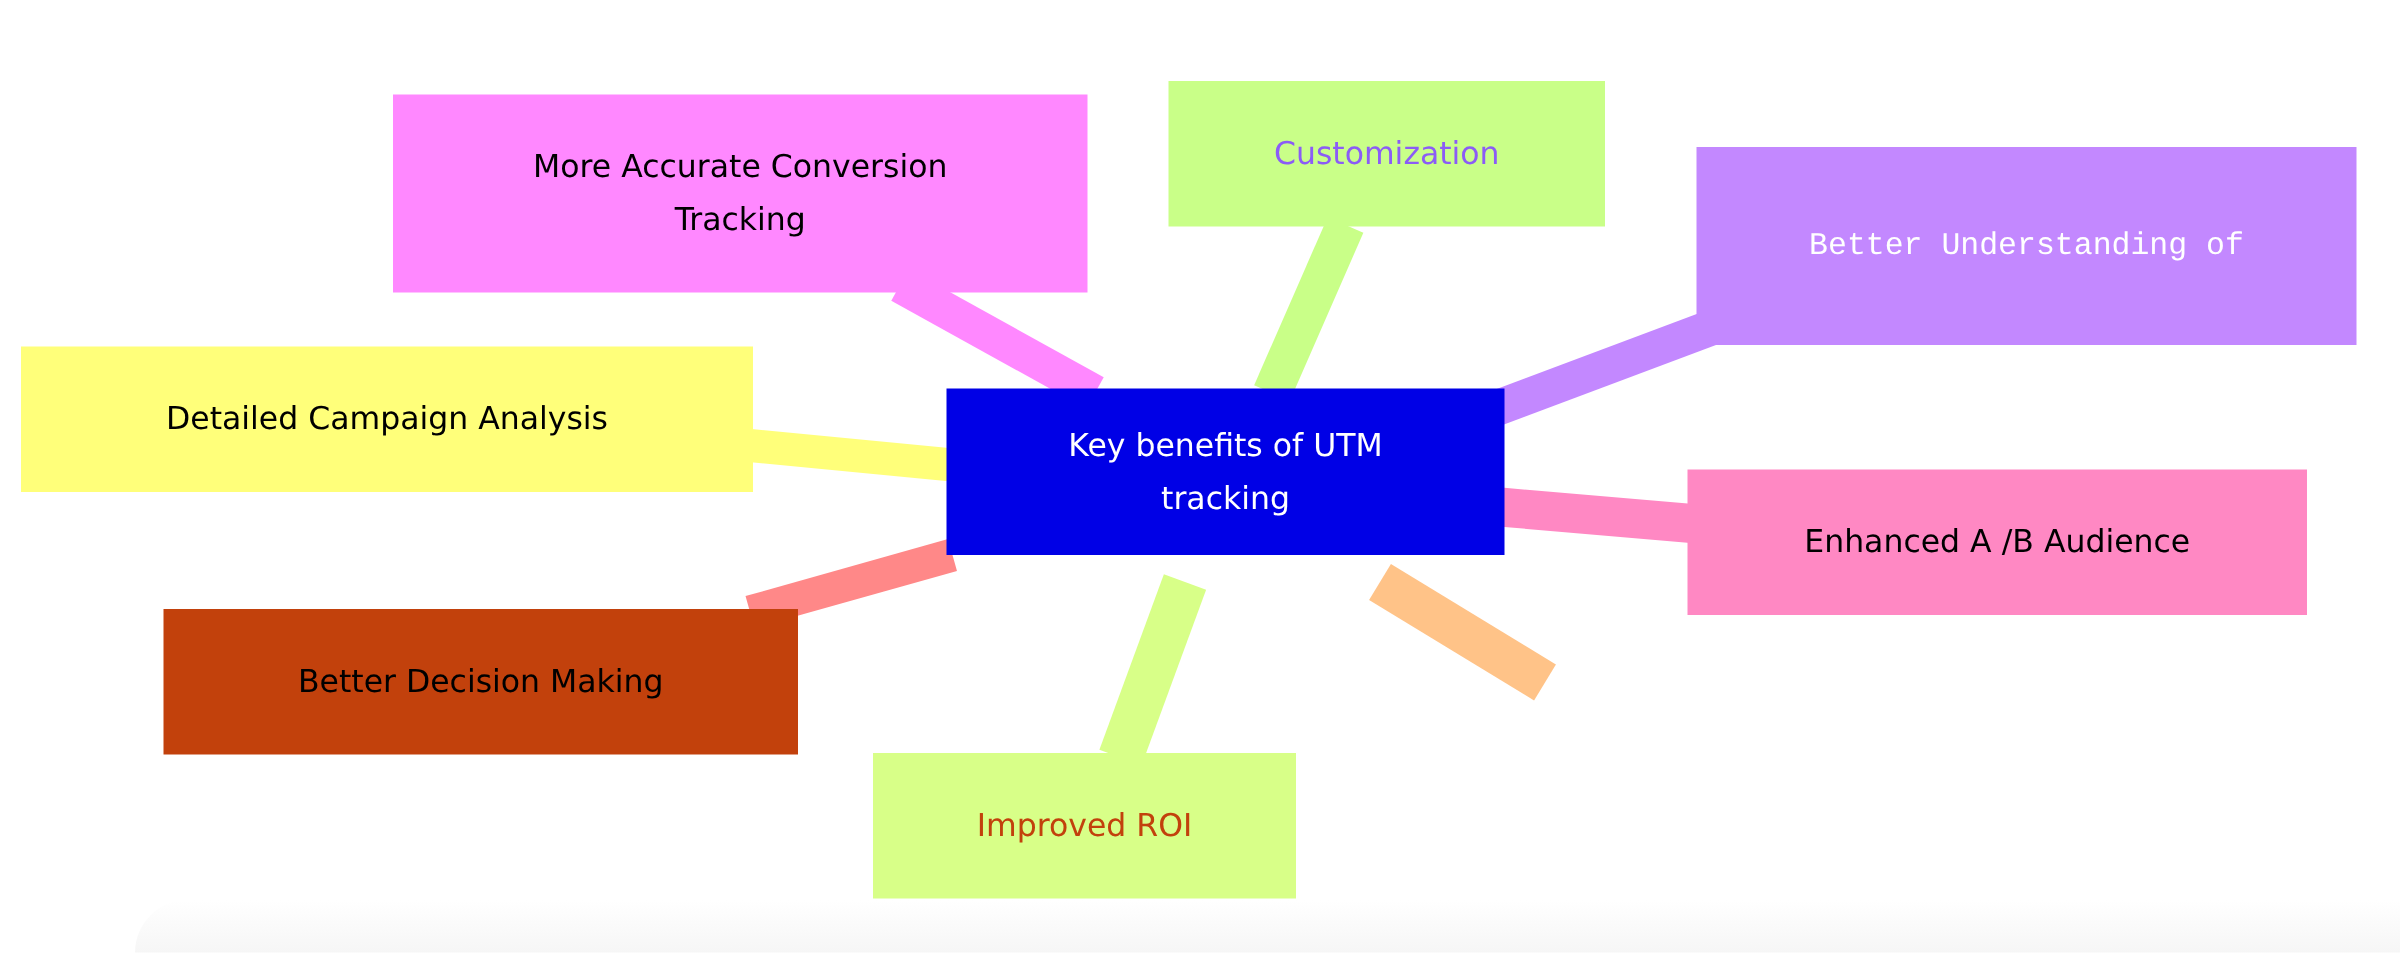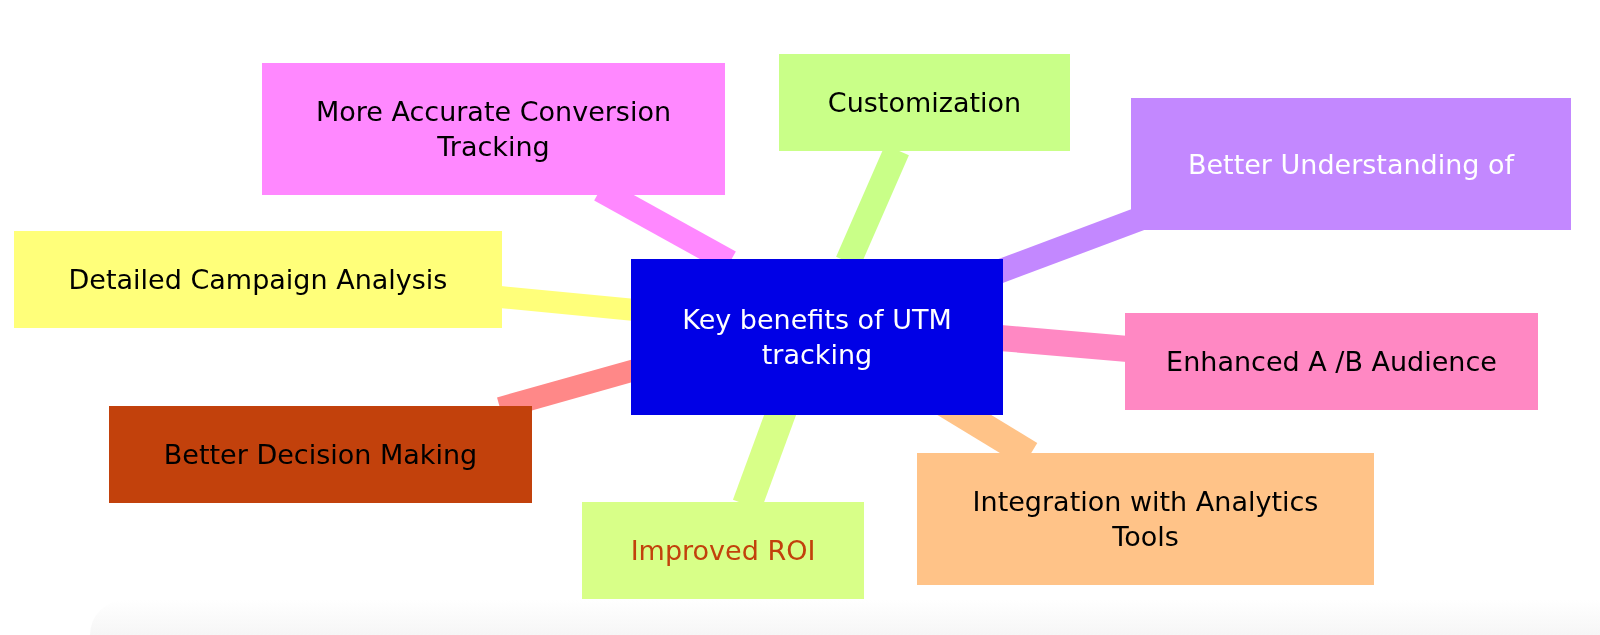--- a/index.html
+++ b/index.html
@@ -8,21 +8,21 @@
       background: #ffffff;
       position: relative;
       font-family: "DejaVu Sans", sans-serif;
     }
     #canvas { position: absolute; left: 0; top: 0; width: 1600px; height: 635px; }
     #edges { position: absolute; left: 0; top: 0; }
     .node {
       position: absolute;
       display: flex; align-items: center; justify-content: center;
       text-align: center;
-      font-size: 27px;
+      font-size: 21px;
       line-height: 35px;
       color: #000000;
       box-sizing: border-box;
       padding: 0 30px;
       cursor: pointer;
     }
     .node span { display: block; }
     .bottom-shadow {
       position: absolute; left: 90px; right: 0; top: 600px; height: 35px;
       background: linear-gradient(to bottom, rgba(255,255,255,0), rgba(245,245,245,0.9));
@@ -37,41 +37,41 @@
       <line x1="730" y1="262" x2="600" y2="190" stroke="#ff88ff" stroke-width="24"></line>
       <line x1="848" y1="262" x2="897" y2="150" stroke="#c9ff88" stroke-width="26"></line>
       <line x1="990" y1="275" x2="1150" y2="215" stroke="#c388ff" stroke-width="24"></line>
       <line x1="635" y1="310" x2="500" y2="297" stroke="#ffff7a" stroke-width="22"></line>
       <line x1="1000" y1="338" x2="1128" y2="349" stroke="#ff88c3" stroke-width="26"></line>
       <line x1="635" y1="370" x2="500" y2="408" stroke="#ff8888" stroke-width="22"></line>
       <line x1="920" y1="388" x2="1030" y2="455" stroke="#ffc388" stroke-width="28"></line>
       <line x1="790" y1="388" x2="747" y2="505" stroke="#d8ff88" stroke-width="30"></line>
     </svg>
 
-  <div class="node" id="node-root" style="left: 631px; top: 259px; width: 372px; height: 156px; background: rgb(0, 0, 230); color: rgb(255, 255, 255);">
+  <div class="node" id="node-root" style="left: 631px; top: 259px; width: 372px; height: 111px; background: rgb(0, 0, 230); color: rgb(255, 255, 255);">
     <div>
       <span>Key benefits of UTM</span>
       <span>tracking</span>
     </div>
   </div>
 
   <div class="node" id="node-conversion" style="left: 262px; top: 63px; width: 463px; height: 132px; background: rgb(255, 136, 255); color: rgb(0, 0, 0);">
     <div>
       <span>More Accurate Conversion</span>
       <span>Tracking</span>
     </div>
   </div>
 
-  <div class="node" id="node-customization" style="left: 779px; top: 54px; width: 291px; height: 97px; background: rgb(201, 255, 136); color: #000000;">
+  <div class="node" id="node-customization" style="left: 779px; top: 54px; width: 291px; height: 97px; background: rgb(201, 255, 136); color: #8b5cf6;">
     <div>
       <span>Customization</span>
     </div>
   </div>
 
-  <div class="node" id="node-audience" style="left: 1131px; top: 98px; width: 440px; height: 132px; background: rgb(195, 136, 255); color: rgb(255, 255, 255);">
+  <div class="node" id="node-audience" style="left: 1131px; top: 98px; width: 440px; height: 132px; background: rgb(195, 136, 255); color: rgb(255, 255, 255); font-family: Liberation Mono, monospace;">
     <div>
       <span>Better Understanding of</span>
     </div>
   </div>
 
   <div class="node" id="node-campaign" style="left: 14px; top: 231px; width: 488px; height: 97px; background: rgb(255, 255, 122); color: rgb(0, 0, 0);">
     <div>
       <span>Detailed Campaign Analysis</span>
     </div>
   </div>
@@ -81,26 +81,20 @@
       <span>Enhanced A /B Audience</span>
     </div>
   </div>
 
   <div class="node" id="node-decision" style="left: 109px; top: 406px; width: 423px; height: 97px; background: #c2410c; color: rgb(0, 0, 0);">
     <div>
       <span>Better Decision Making</span>
     </div>
   </div>
 
-  <div class="node" id="node-integration" style="left: 917px; top: 453px; width: 457px; height: 132px; background: rgb(255, 195, 136); color: rgb(0, 0, 0);">
-    <div>
-      <span>Integration with Analytics</span>
-      <span>Tools</span>
-    </div>
-  </div>
 
   <div class="node" id="node-roi" style="left: 582px; top: 502px; width: 282px; height: 97px; background: rgb(216, 255, 136); color: #c2410c;">
     <div>
       <span>Improved ROI</span>
     </div>
   </div>
 
   <div class="bottom-shadow"></div>
 </div>
 

